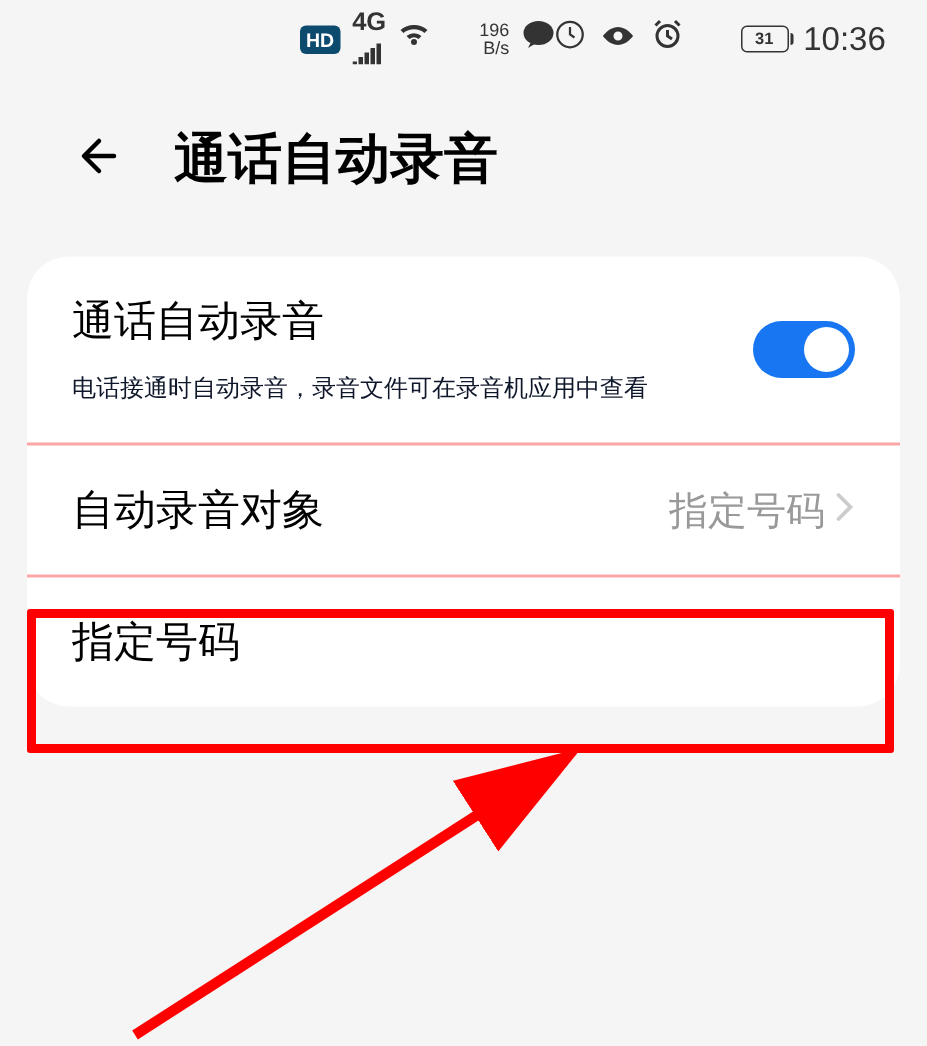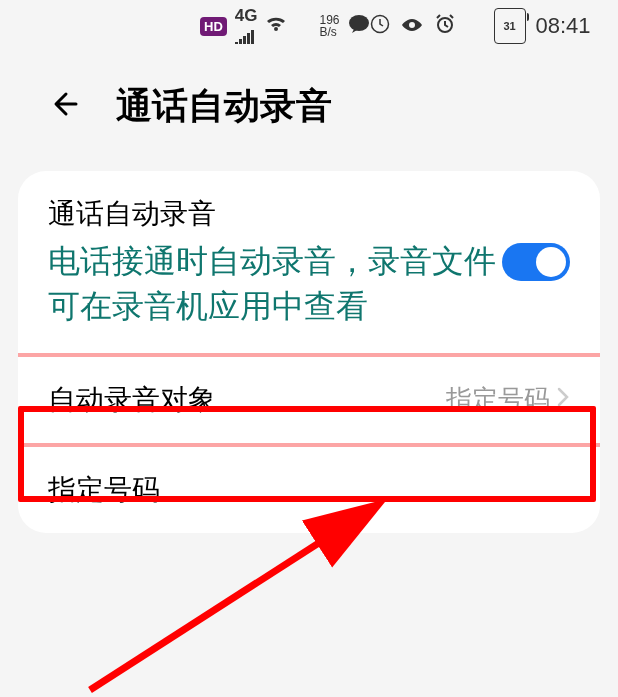--- a/index.html
+++ b/index.html
@@ -28,49 +28,49 @@
       display: flex;
       align-items: center;
       gap: 8px;
     }
     .status-right {
       display: flex;
       align-items: center;
       gap: 10px;
     }
     .hd-badge {
-      background: #701a75;
+      background: #0c4a6e;
       color: white;
       font-size: 13px;
       font-weight: bold;
       padding: 2px 4px;
       border-radius: 4px;
     }
     .signal-4g {
       font-size: 17px;
       font-weight: bold;
     }
     .net-speed {
       font-size: 12px;
       line-height: 1;
-      text-align: left;
+      text-align: right;
       margin-left: 24px;
     }
     .time {
       font-size: 22px;
       font-weight: 400;
     }
     .battery-box {
       display: inline-flex;
       align-items: center;
       gap: 2px;
     }
     .battery {
       width: 32px;
-      height: 36px;
+      height: 18px;
       border: 1.5px solid #333;
       border-radius: 4px;
       position: relative;
       display: flex;
       align-items: center;
       justify-content: center;
       font-size: 11px;
       font-weight: bold;
       margin-left: 28px;
     }
@@ -108,34 +108,34 @@
       overflow: visible;
     }
     .row {
       padding: 24px 30px;
       display: flex;
       align-items: center;
       justify-content: space-between;
       position: relative;
     }
     .row-border {
-      border-top: 4px solid #fca5a5;
+      border-top: 2px solid #fca5a5;
     }
     .row-content {
       flex: 1;
     }
     .row-title {
       font-size: 28px;
       font-weight: 500;
       color: #000;
     }
     .row-desc {
-      font-size: 32px;
-      color: #0f766e;
-      margin-top: 6px;
+      font-size: 16px;
+      color: #0f172a;
+      margin-top: 16px;
       line-height: 1.4;
     }
     .row-value {
       font-size: 26px;
       color: #999;
       display: flex;
       align-items: center;
       gap: 6px;
     }
     .chevron {
@@ -222,21 +222,21 @@
       <svg width="22" height="22" viewBox="0 0 22 22">
           <circle cx="11" cy="12" r="7" fill="none" stroke="#333" stroke-width="2"></circle>
           <path d="M11 8v4l3 2M3 5l3-3M19 5l-3-3" stroke="#333" stroke-width="2" fill="none"></path>
         </svg>
     </span>
     <span class="battery-box">
       <span class="battery">
           <span>31</span>
         </span>
     </span>
-    <span class="time">08:41</span>
+    <span class="time">10:36</span>
   </div>
 </div>
 
 <div class="header">
   <span class="back-arrow">
     <svg width="36" height="36" viewBox="0 0 36 36">
         <path d="M26 18H8M16 8L6 18l10 10" stroke="#000" stroke-width="3" fill="none" stroke-linecap="round" stroke-linejoin="round"></path>
       </svg>
   </span>
   <span class="header-title">通话自动录音</span>

